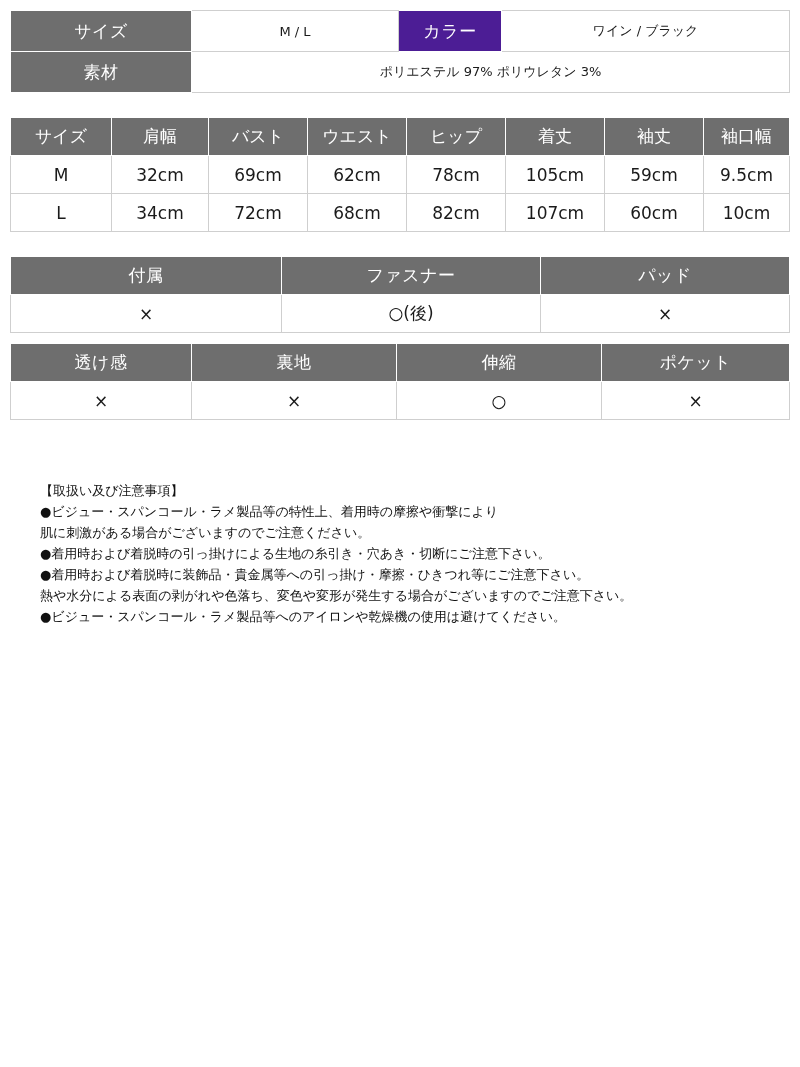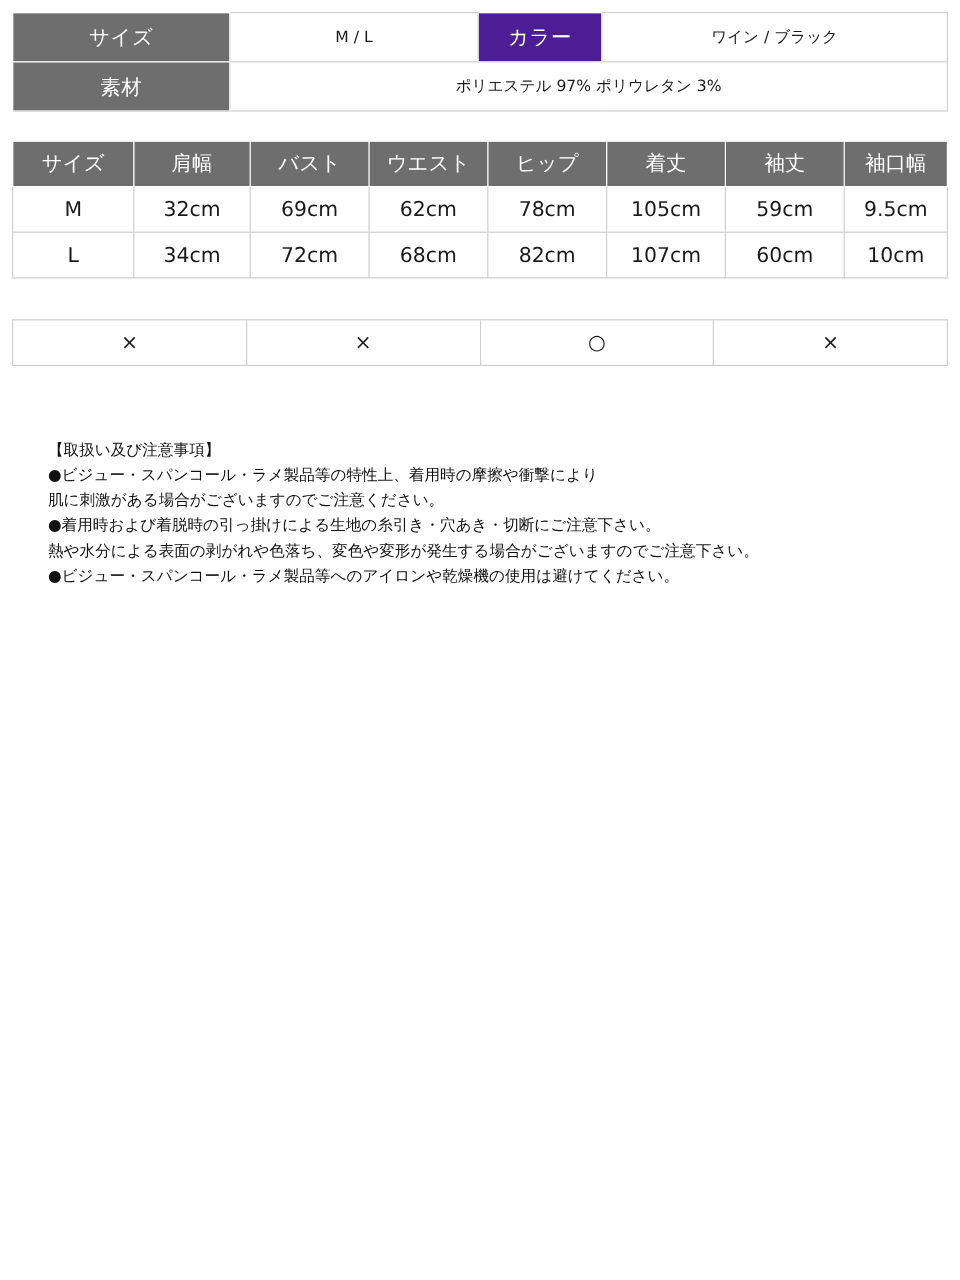--- a/index.html
+++ b/index.html
@@ -133,36 +133,57 @@
         <td class="cell">82cm</td>
         <td class="cell">107cm</td>
         <td class="cell">60cm</td>
         <td class="cell">10cm</td>
       </tr>
     </tbody>
   </table>
 
   <div class="gap-lg"></div>
 
+  <table class="t-attr">
+    <tbody>
+      <tr>
+        <td class="hdr" style="width:270px">付属</td>
+        <td class="hdr" style="width:258px">ファスナー</td>
+        <td class="hdr">パッド</td>
+      </tr>
+      <tr>
+        <td class="cell">×</td>
+        <td class="cell">○(後)</td>
+        <td class="cell">×</td>
+      </tr>
+    </tbody>
+  </table>
 
   <div class="gap-sm"></div>
 
   <table class="t-attr">
     <tbody>
+      <tr>
+        <td class="hdr" style="width:180px">透け感</td>
+        <td class="hdr" style="width:204px">裏地</td>
+        <td class="hdr" style="width:204px">伸縮</td>
+        <td class="hdr">ポケット</td>
+      </tr>
       <tr>
         <td class="cell">×</td>
         <td class="cell">×</td>
         <td class="cell">○</td>
         <td class="cell">×</td>
       </tr>
     </tbody>
   </table>
 
   <div class="notes">
     <div class="line">【取扱い及び注意事項】</div>
     <div class="line">●ビジュー・スパンコール・ラメ製品等の特性上、着用時の摩擦や衝撃により</div>
     <div class="line">肌に刺激がある場合がございますのでご注意ください。</div>
     <div class="line">●着用時および着脱時の引っ掛けによる生地の糸引き・穴あき・切断にご注意下さい。</div>
+    <div class="line">●着用時および着脱時に装飾品・貴金属等への引っ掛け・摩擦・ひきつれ等にご注意下さい。</div>
     <div class="line">熱や水分による表面の剥がれや色落ち、変色や変形が発生する場合がございますのでご注意下さい。</div>
     <div class="line">●ビジュー・スパンコール・ラメ製品等へのアイロンや乾燥機の使用は避けてください。</div>
   </div>
 
 </div>
 
 </body></html>

